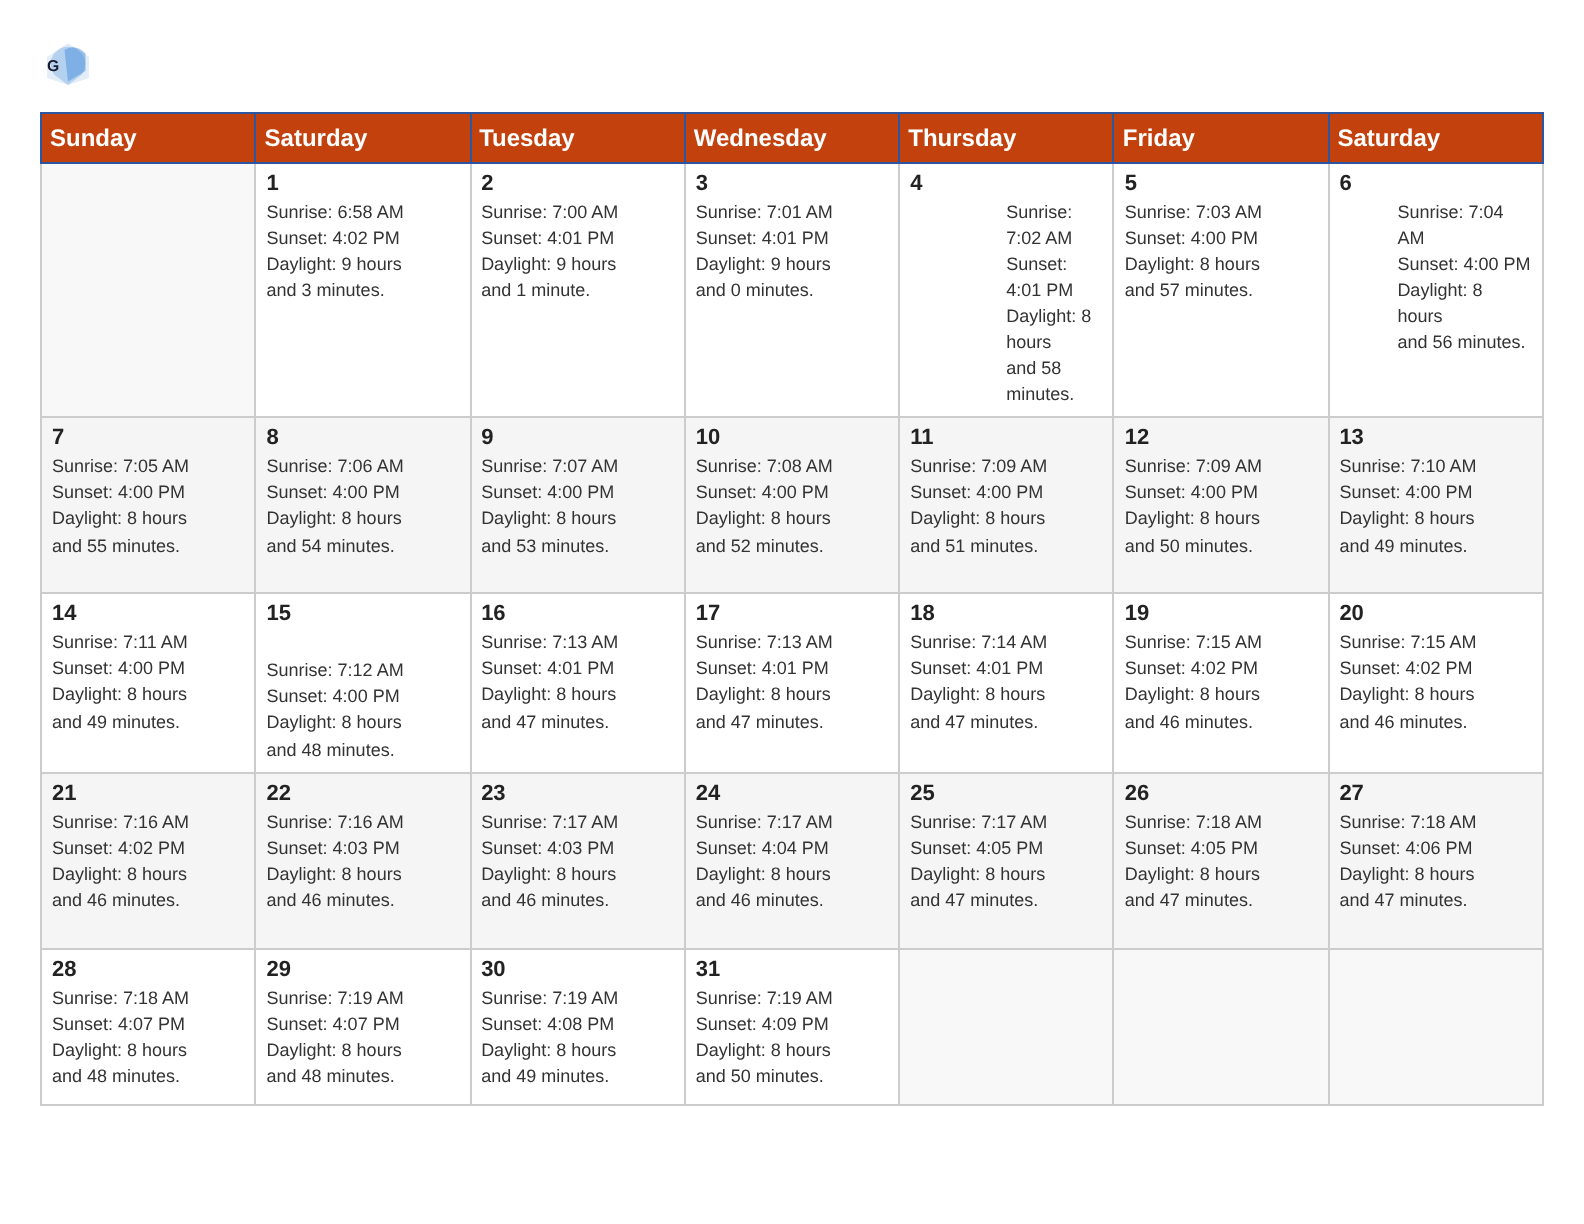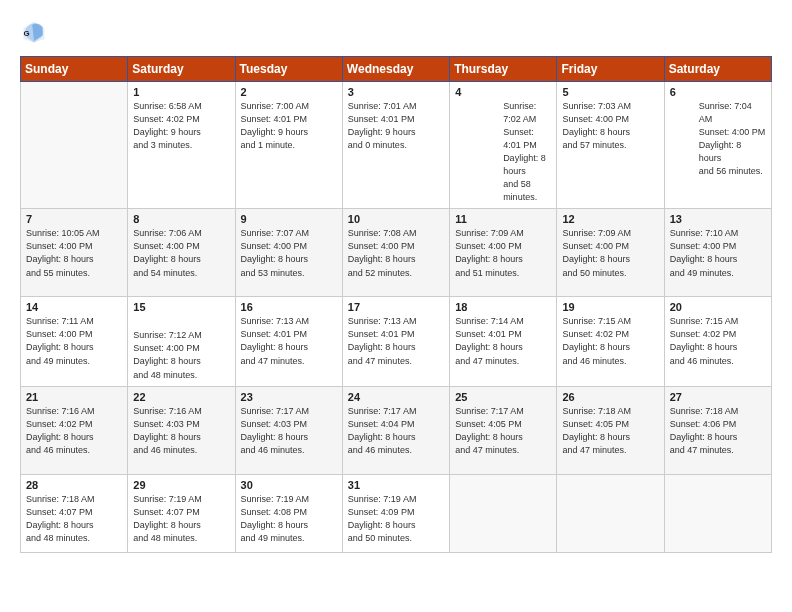--- a/index.html
+++ b/index.html
@@ -177,21 +177,21 @@
             <span class="day-num">6</span>
             <div class="day-info" style="white-space: pre-line; margin-left: 29px;">Sunrise: 7:04 AM
 Sunset: 4:00 PM
 Daylight: 8 hours
 and 56 minutes.</div>
           </td>
         </tr>
         <tr>
           <td>
             <span class="day-num">7</span>
-            <div class="day-info" style="white-space: pre-line;">Sunrise: 10:05 AM
+            <div class="day-info" style="white-space: pre-line;">Sunrise: 7:05 AM
 Sunset: 4:00 PM
 Daylight: 8 hours
 and 55 minutes.</div>
           </td>
           <td>
             <span class="day-num">8</span>
             <div class="day-info" style="white-space: pre-line;">Sunrise: 7:06 AM
 Sunset: 4:00 PM
 Daylight: 8 hours
 and 54 minutes.</div>

